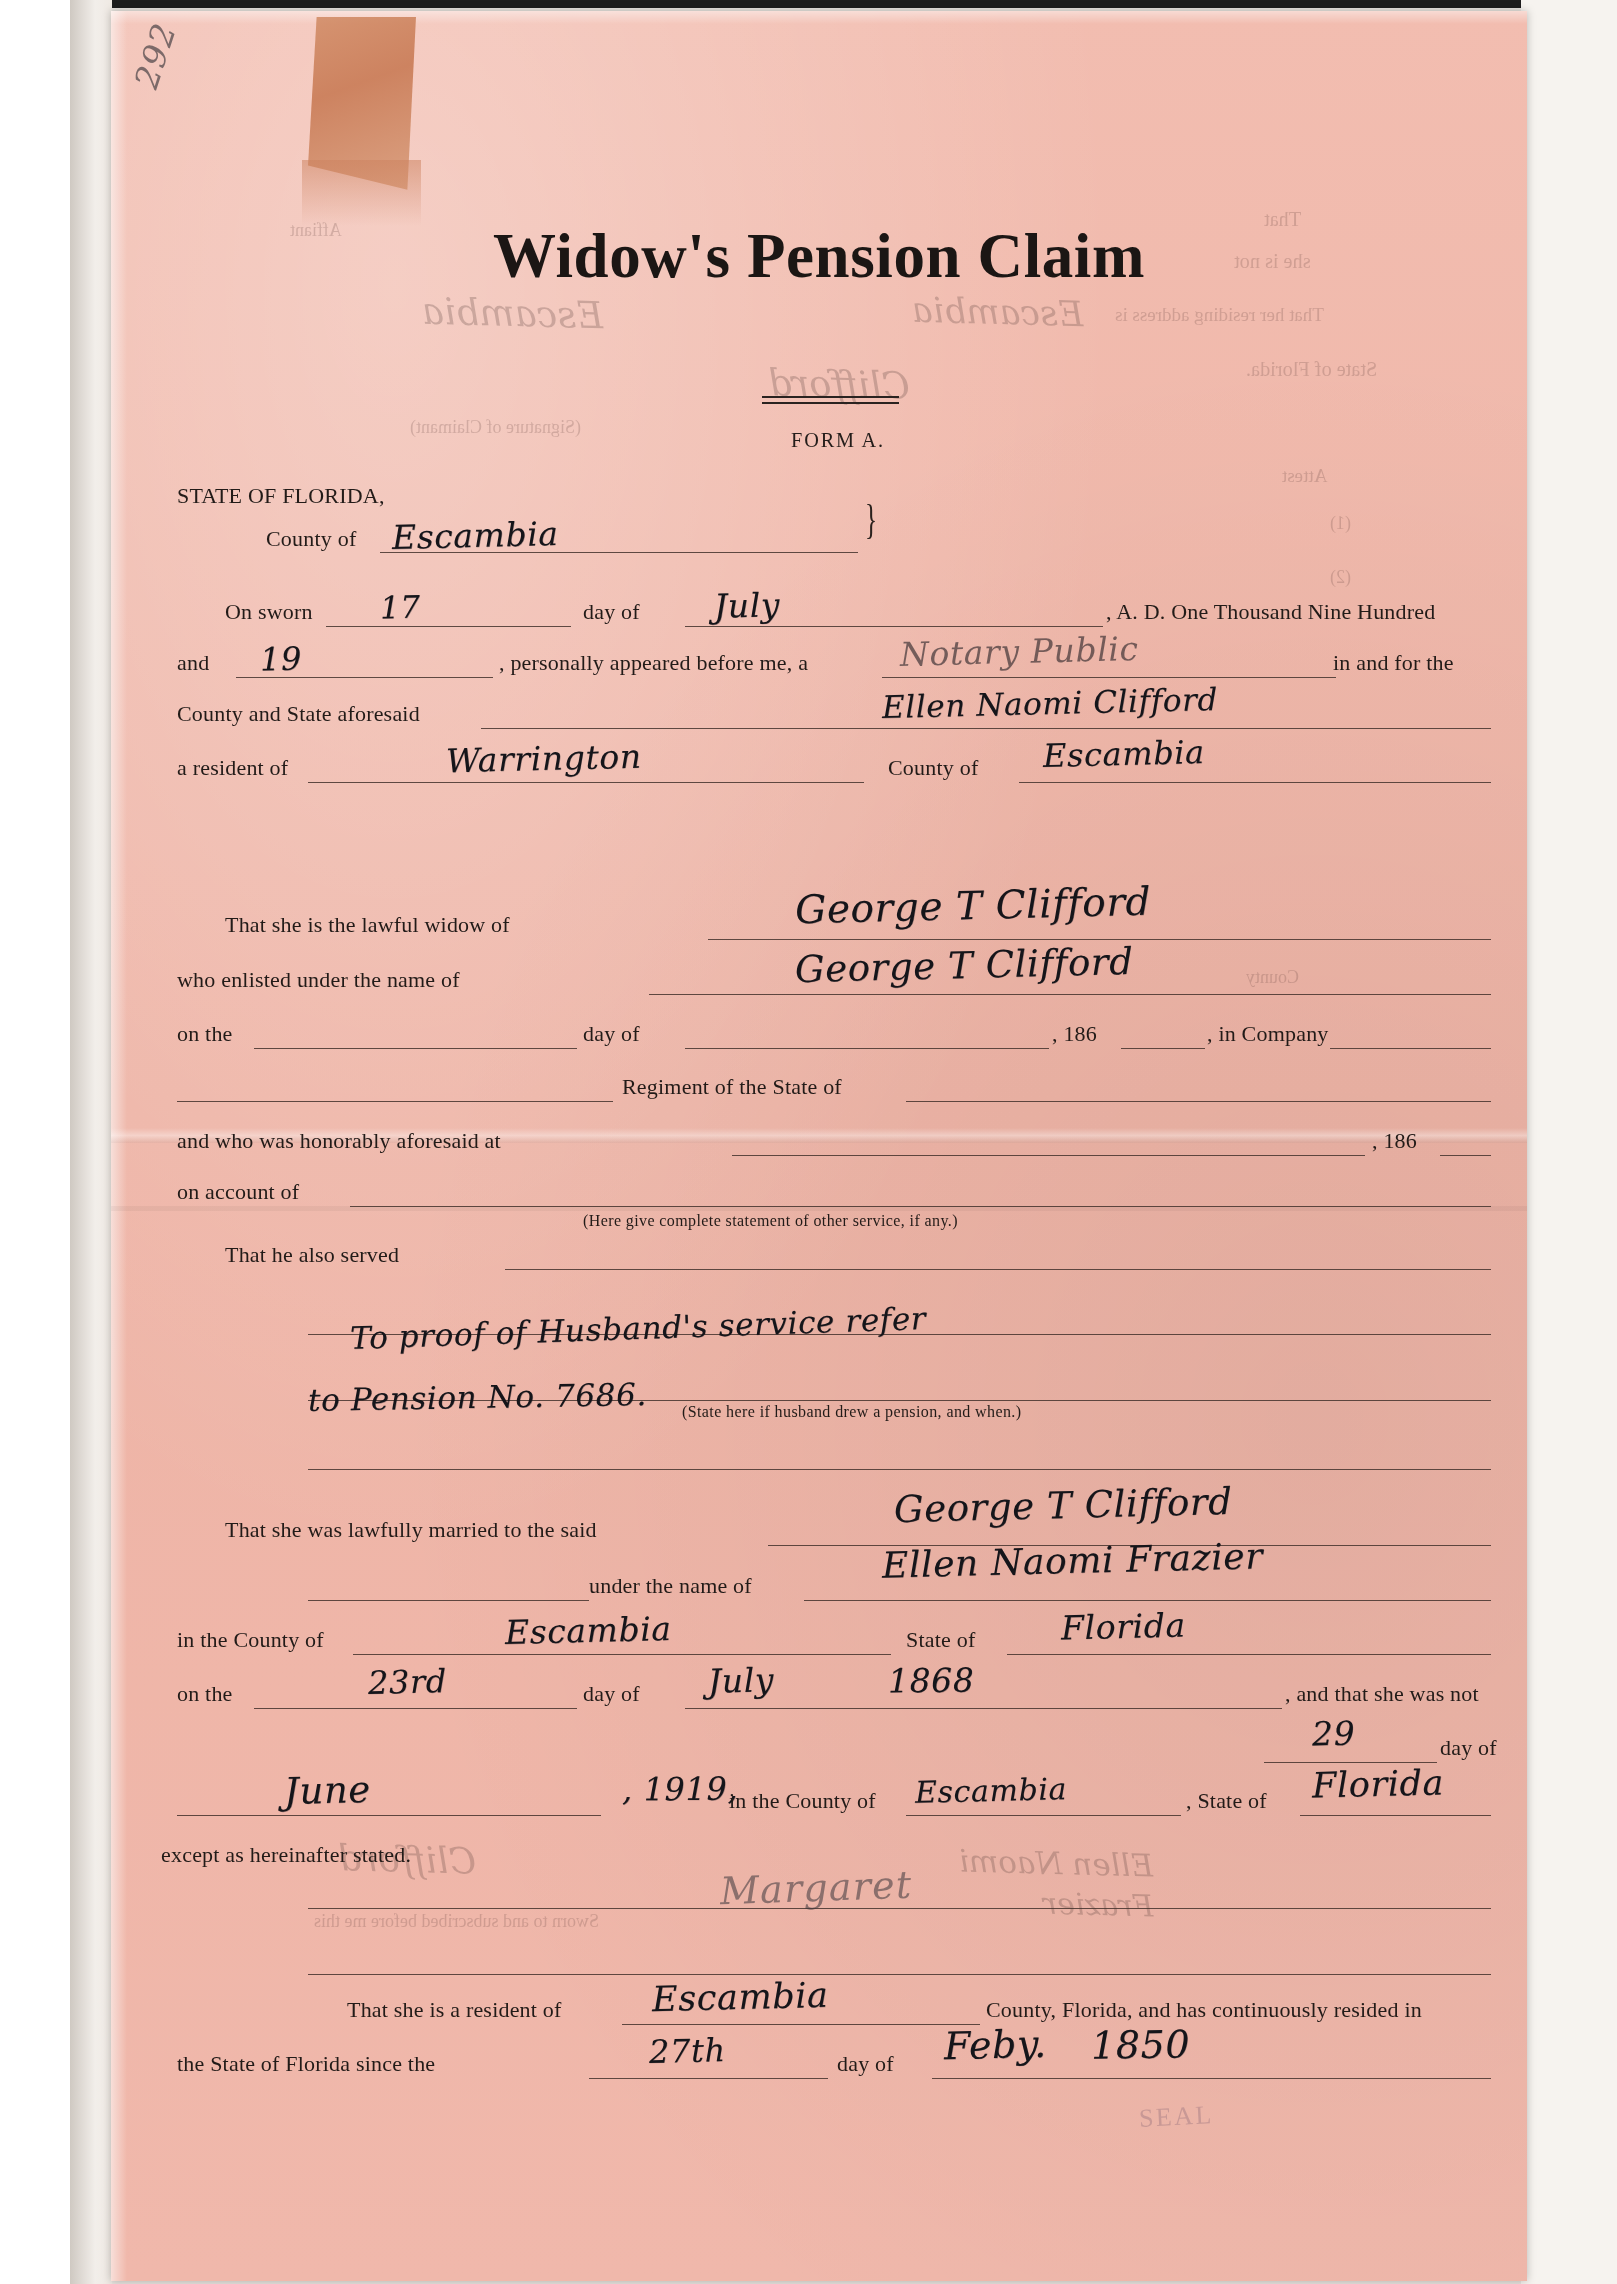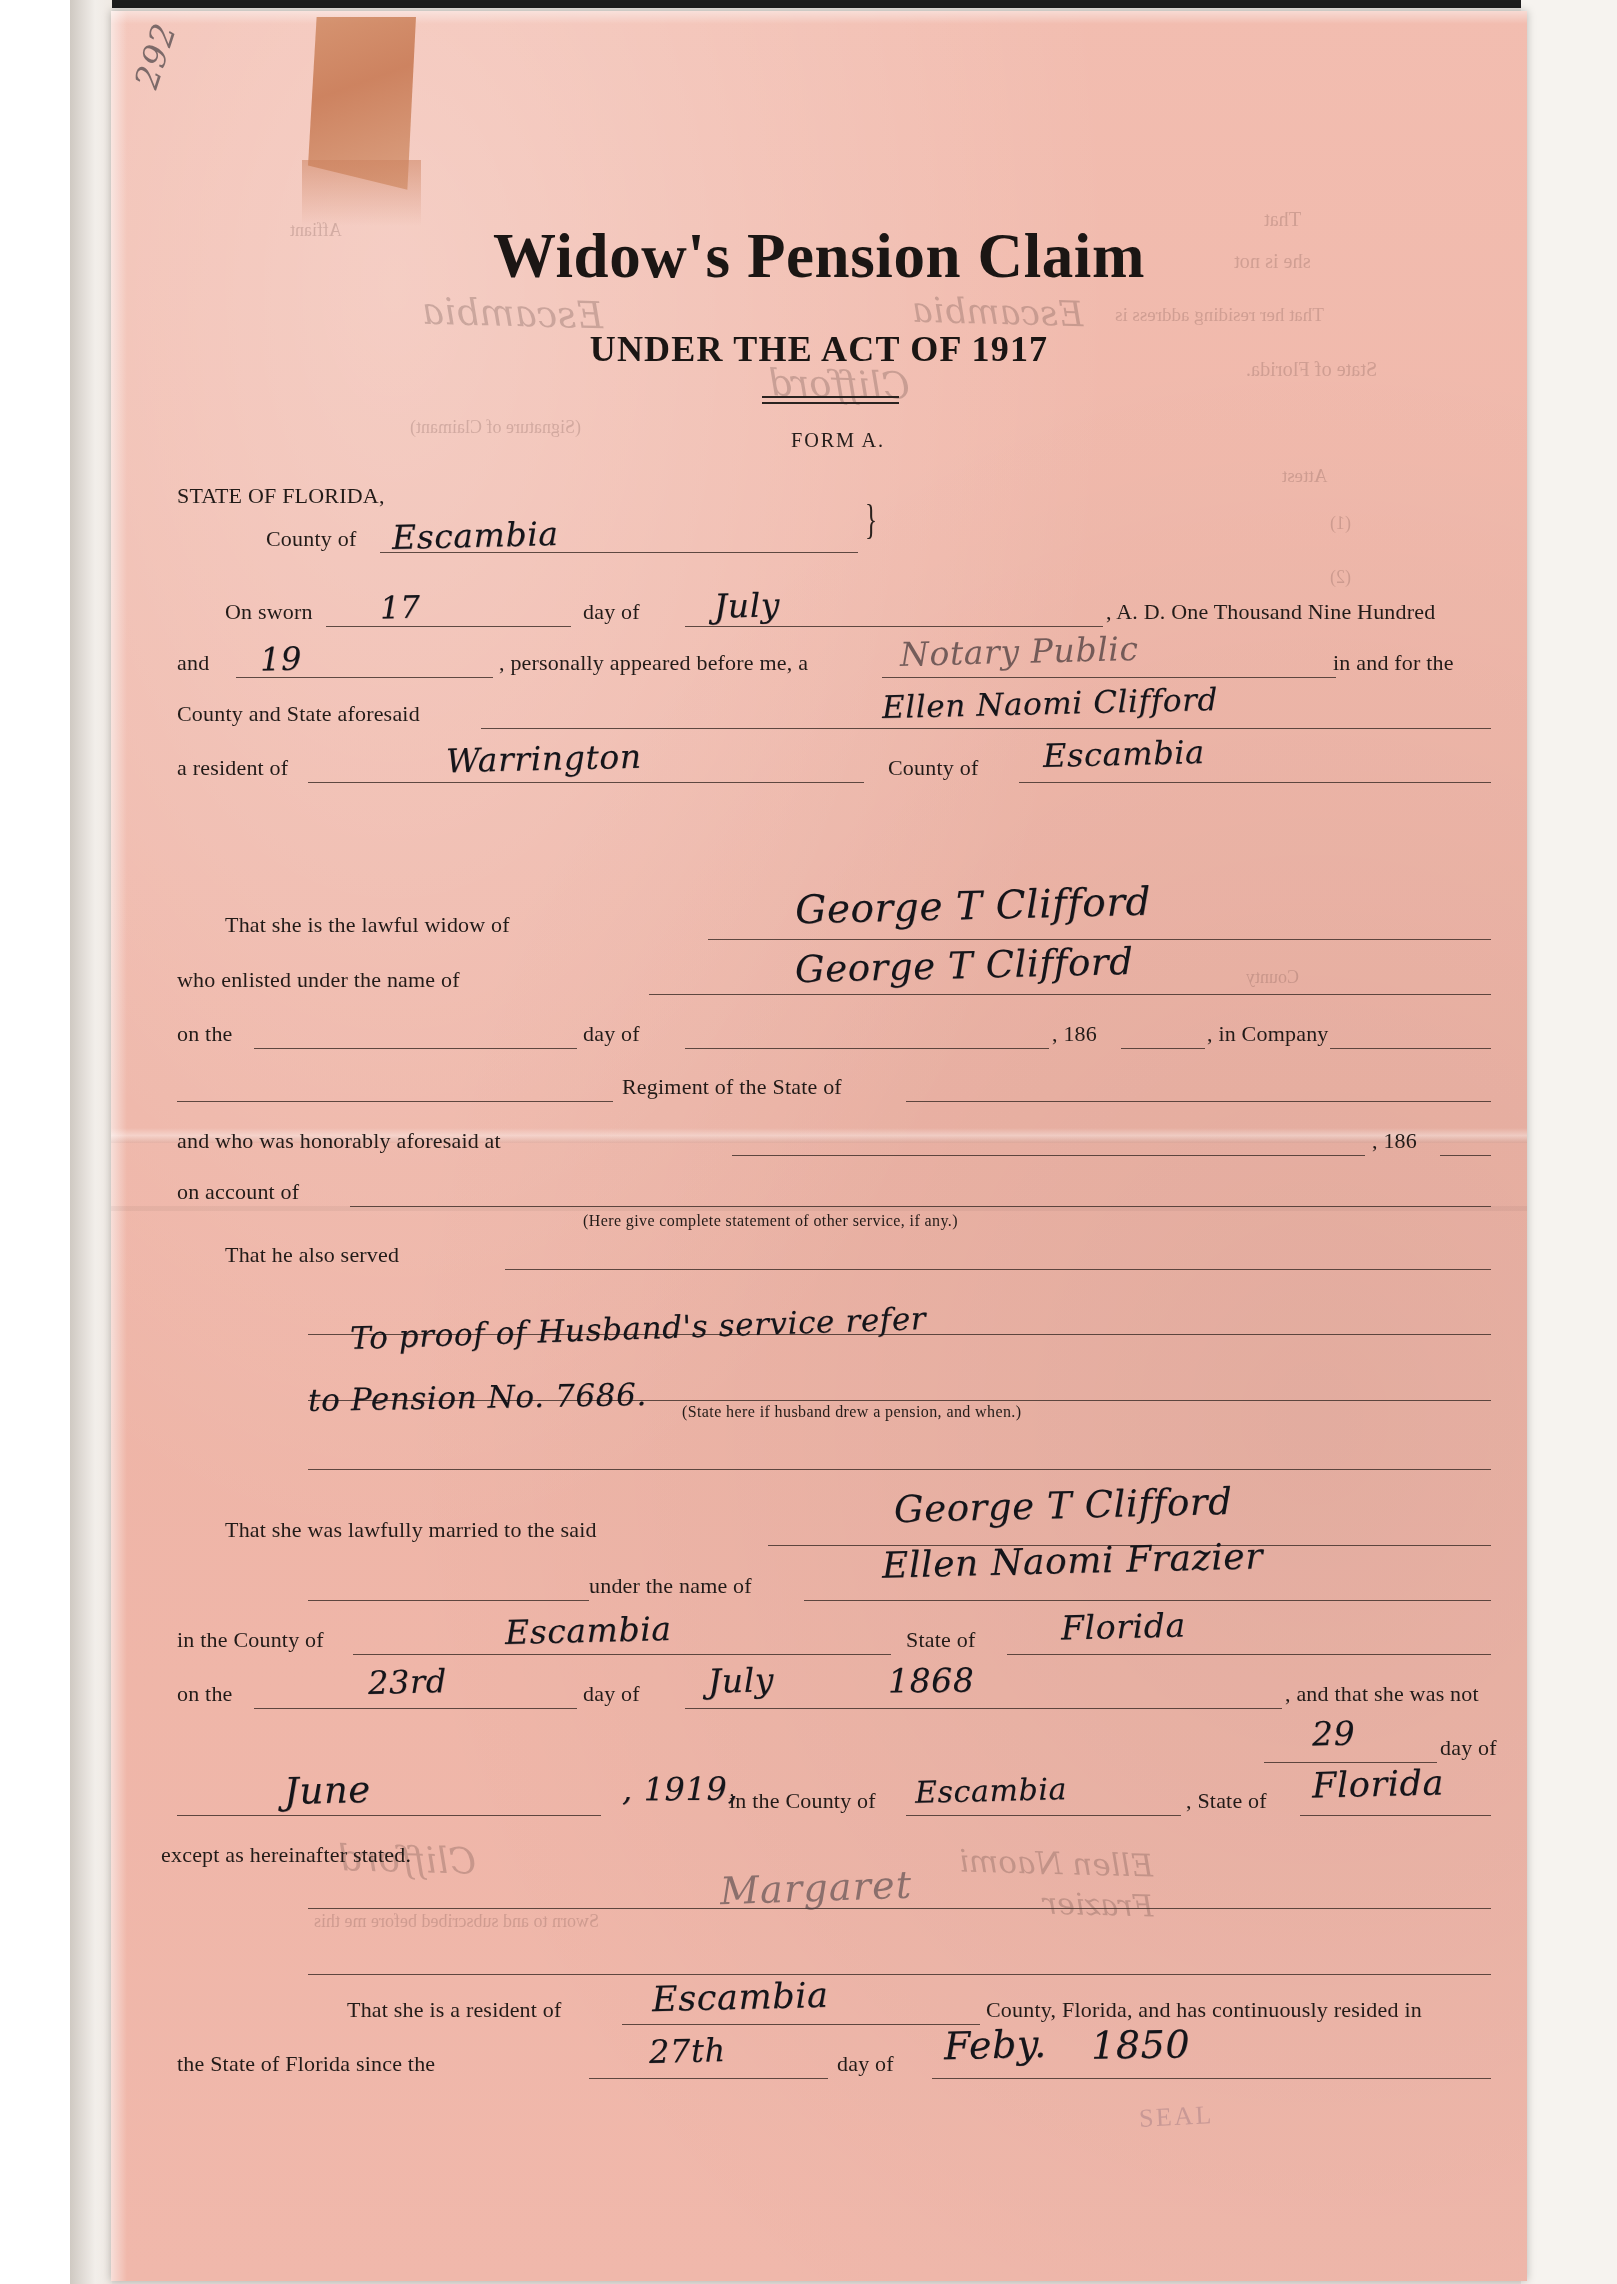--- a/index.html
+++ b/index.html
@@ -258,21 +258,20 @@
   <div class="ghost-script" style="left:657px; top:352px; font-size:37px;">Clifford</div>
   <div class="ghost-script" style="left:801px; top:281px; font-size:35px;">Escambia</div>
   <div class="ghost-script" style="left:227px; top:1828px; font-size:36px;">Clifford</div>
   <div class="ghost-script" style="left:848px; top:1834px; font-size:31px;">Ellen Naomi</div>
   <div class="ghost-script" style="left:932px; top:1876px; font-size:30px;">Frazier</div>
   <div class="stamp-faint" style="left:1028px; top:2091px; font-size:26px;">SEAL</div>
 
   <div class="content">
 
     <div class="title">Widow's Pension Claim</div>
-    <div class="subtitle">UNDER THE ACT OF 1917</div>
     <div class="rule-double"></div>
     <div class="formlabel">FORM A.</div>
 
     <div class="ptext" style="left:66px; top:472px;">STATE OF FLORIDA,</div>
     <div class="ptext" style="left:155px; top:515px;">County of</div>
     <div class="line" style="left:269px; top:541px; width:478px;"></div>
     <div class="hand ink" style="left:281px; top:505px; font-size:33px;">Escambia</div>
     <div class="brace" style="left:750px; top:484px;">}</div>
 
     <div class="ptext" style="left:114px; top:588px;">On sworn</div>

